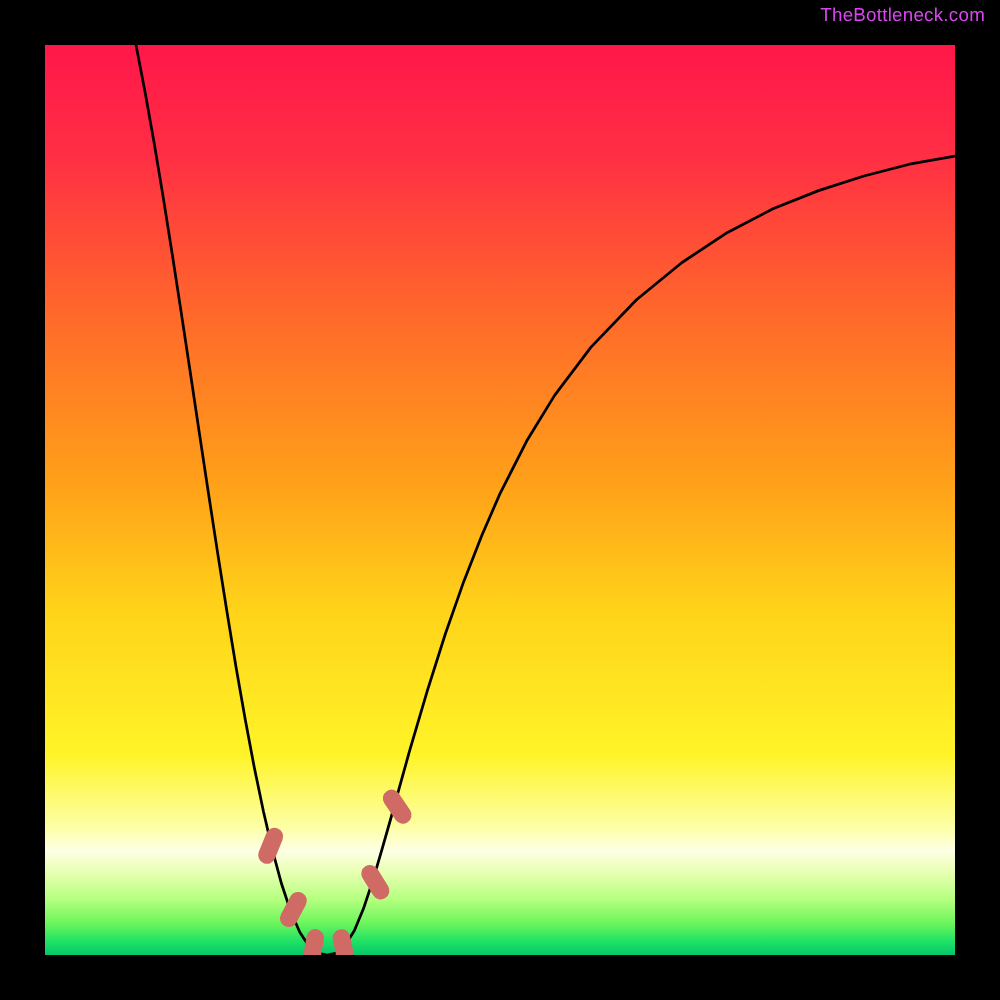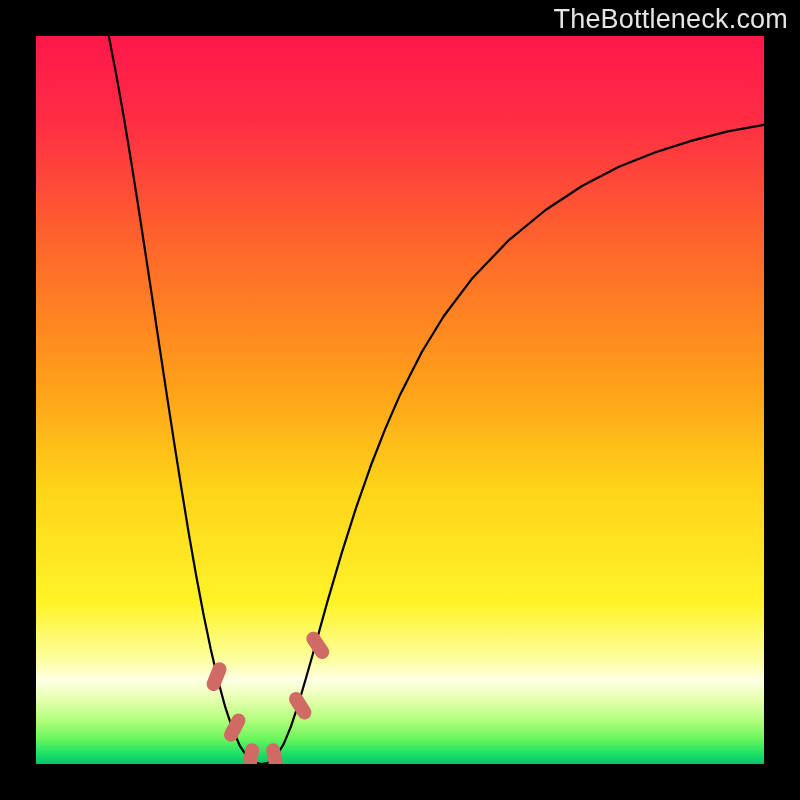--- a/index.html
+++ b/index.html
@@ -9,22 +9,22 @@
     height: 800px;
     background: #000;
     font-family: Arial, Helvetica, sans-serif;
     overflow: hidden;
     position: relative;
   }
   .attribution {
     position: absolute;
     top: 4px;
     right: 12px;
-    color: #e5e5e5;
-    font-size: 27px;
+    color: #d946ef;
+    font-size: 15px;
     font-weight: 500;
     z-index: 5;
     letter-spacing: 0.2px;
   }
   .plot-area {
     position: absolute;
     left: 36px;
     top: 36px;
     width: 728px;
     height: 728px;

